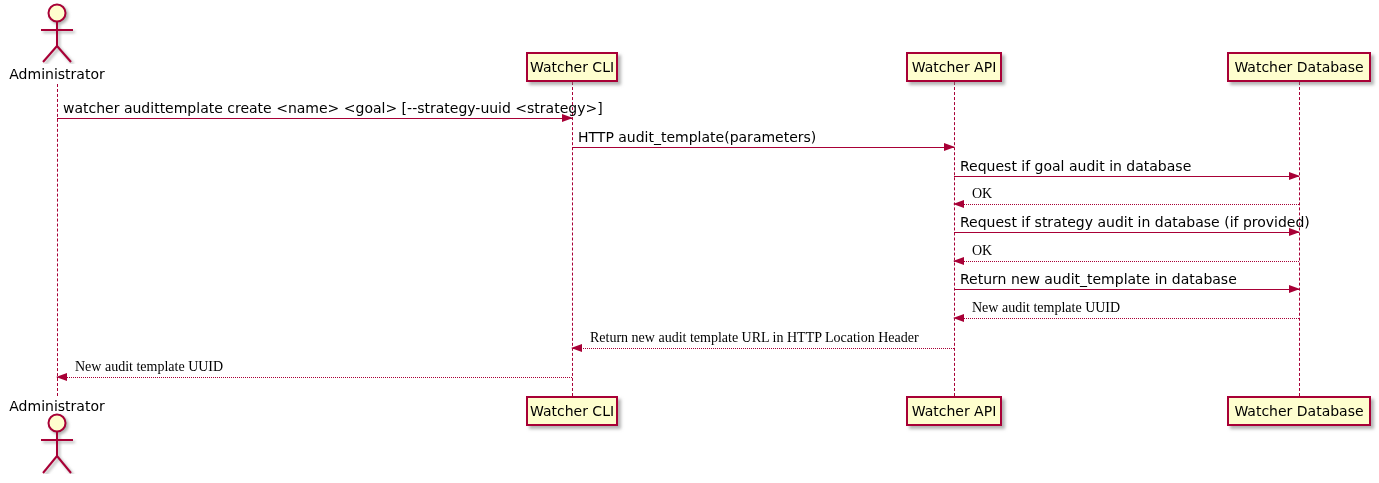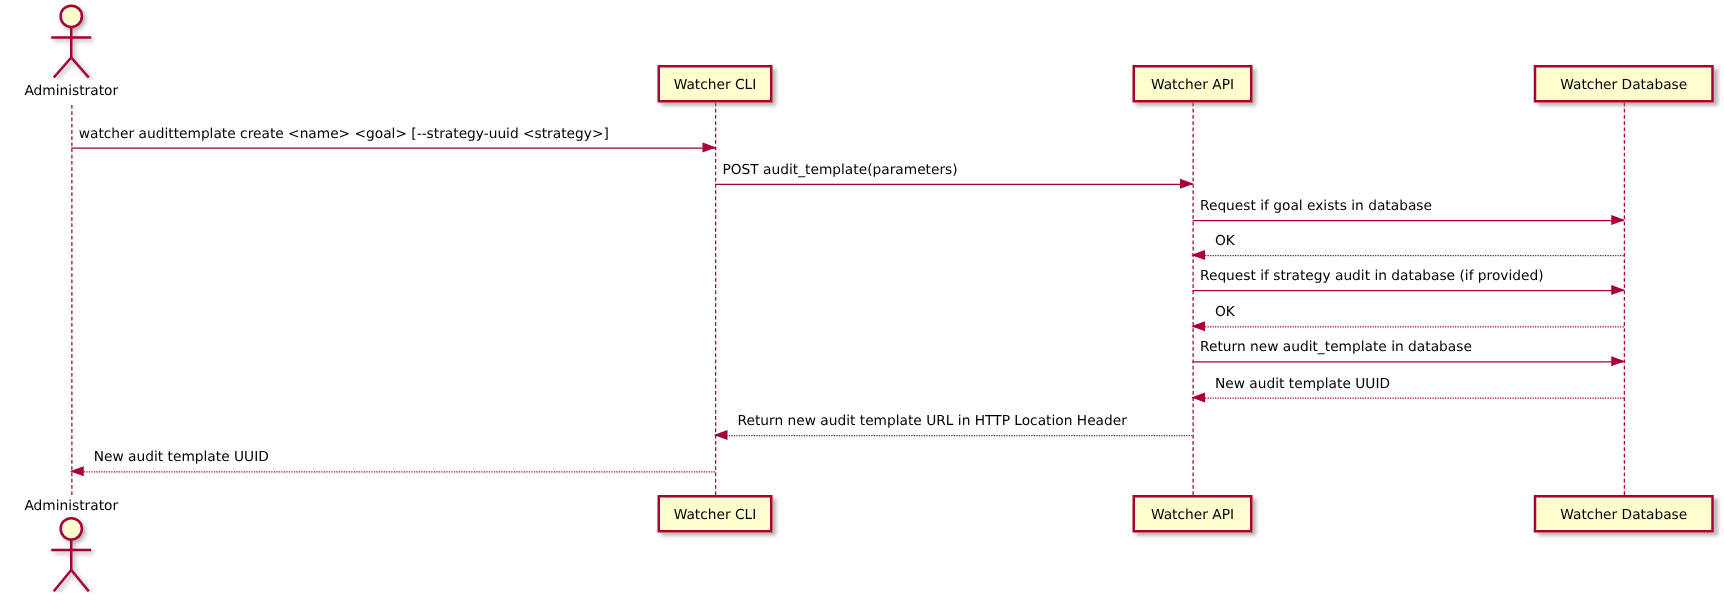--- a/index.html
+++ b/index.html
@@ -1,21 +1,21 @@
 <!DOCTYPE html>
 <html><head>
 <meta charset="utf-8">
 <style>
   html,body{margin:0;padding:0;background:#ffffff;}
   .diagram{
     position:relative;
     width:1379px;height:474px;
     background:#ffffff;
     font-family:"DejaVu Sans","Liberation Sans",sans-serif;
-    font-size:11px;
+    font-size:14px;
     color:#000000;
     overflow:hidden;
   }
   .pbox{
     position:absolute;
     box-sizing:border-box;
     height:30px;
     background:#FEFECE;
     border:2px solid #A80036;
     box-shadow:3px 3px 3px rgba(120,120,120,0.55);
@@ -40,21 +40,21 @@
     position:absolute;left:0;right:0;top:0;
     border-top:1px solid #A80036;
   }
   .msg.dotted .line{border-top-style:dotted;}
   .msg .label{
     position:absolute;
     top:-18px;
     white-space:nowrap;
   }
   .msg.ltr .label{left:6px;}
-  .msg.rtl .label{left:18px;}
+  .msg.rtl .label{left:18px;font-family:Liberation Serif, serif;}
   .msg .arrow{
     position:absolute;
     top:-4px;
     width:0;height:0;
     border-top:4px solid transparent;
     border-bottom:4px solid transparent;
   }
   .msg.ltr .arrow{right:-1px;border-left:11px solid #A80036;}
   .msg.rtl .arrow{left:-1px;border-right:11px solid #A80036;}
 </style>
@@ -89,27 +89,27 @@
     <span>Watcher Database</span>
   </div>
 
   <div class="msg ltr solid" style="left:57px;top:118px;width:515px;">
     <span class="label">watcher audittemplate create &lt;name&gt; &lt;goal&gt; [--strategy-uuid &lt;strategy&gt;]</span>
     <div class="line"></div>
     <span class="arrow"></span>
   </div>
 
   <div class="msg ltr solid" style="left:572px;top:147px;width:382px;">
-    <span class="label">POST audit_template(parameters)</span>
+    <span class="label">HTTP audit_template(parameters)</span>
     <div class="line"></div>
     <span class="arrow"></span>
   </div>
 
   <div class="msg ltr solid" style="left:954px;top:176px;width:345px;">
-    <span class="label">Request if goal exists in database</span>
+    <span class="label">Request if goal audit in database</span>
     <div class="line"></div>
     <span class="arrow"></span>
   </div>
 
   <div class="msg rtl dotted" style="left:954px;top:204px;width:345px;">
     <span class="label">OK</span>
     <div class="line"></div>
     <span class="arrow"></span>
   </div>
 

